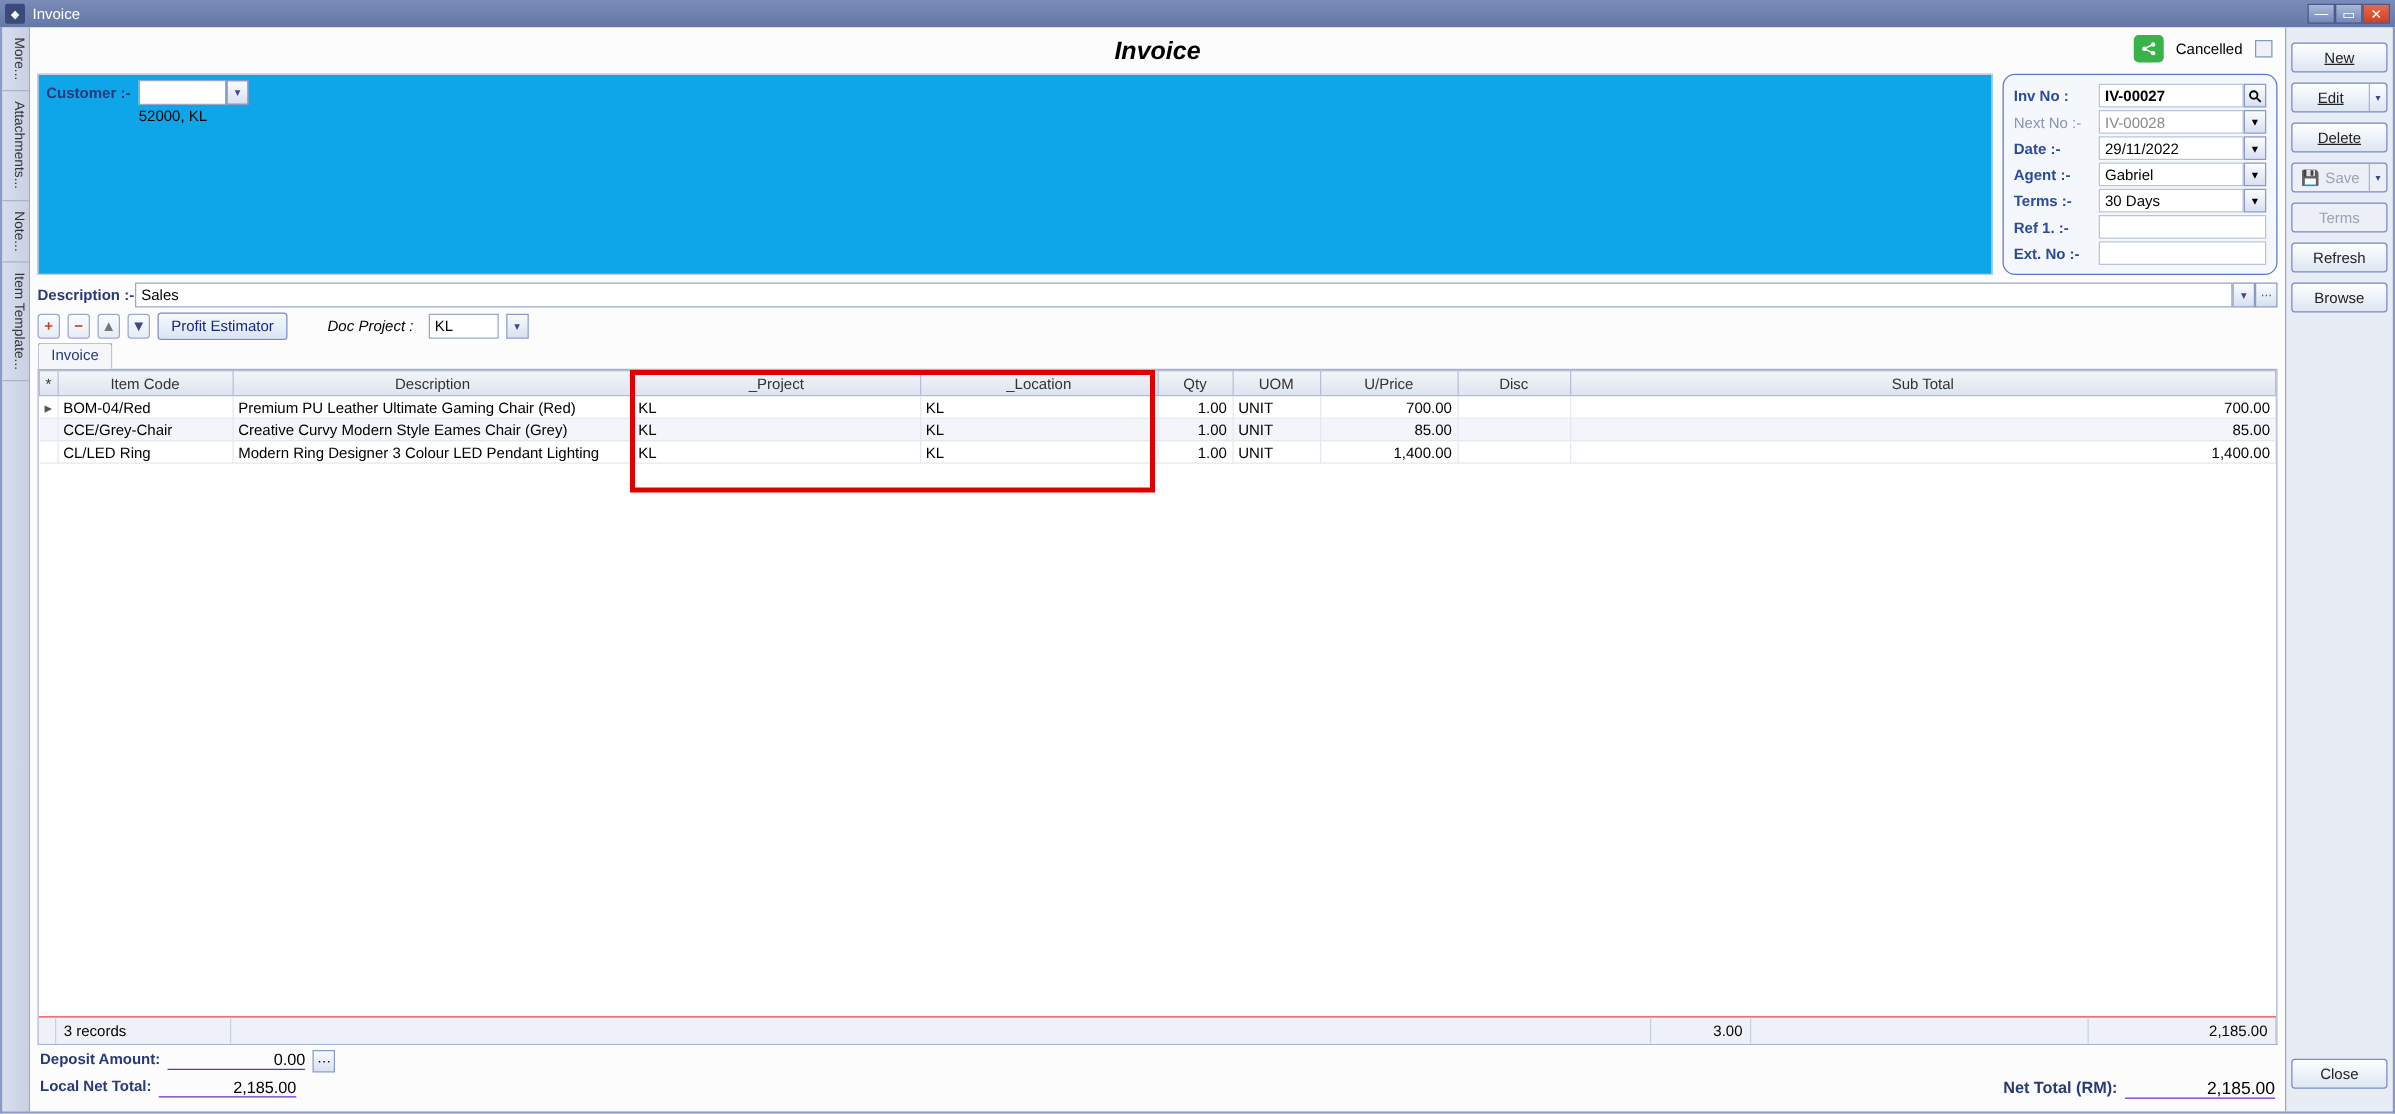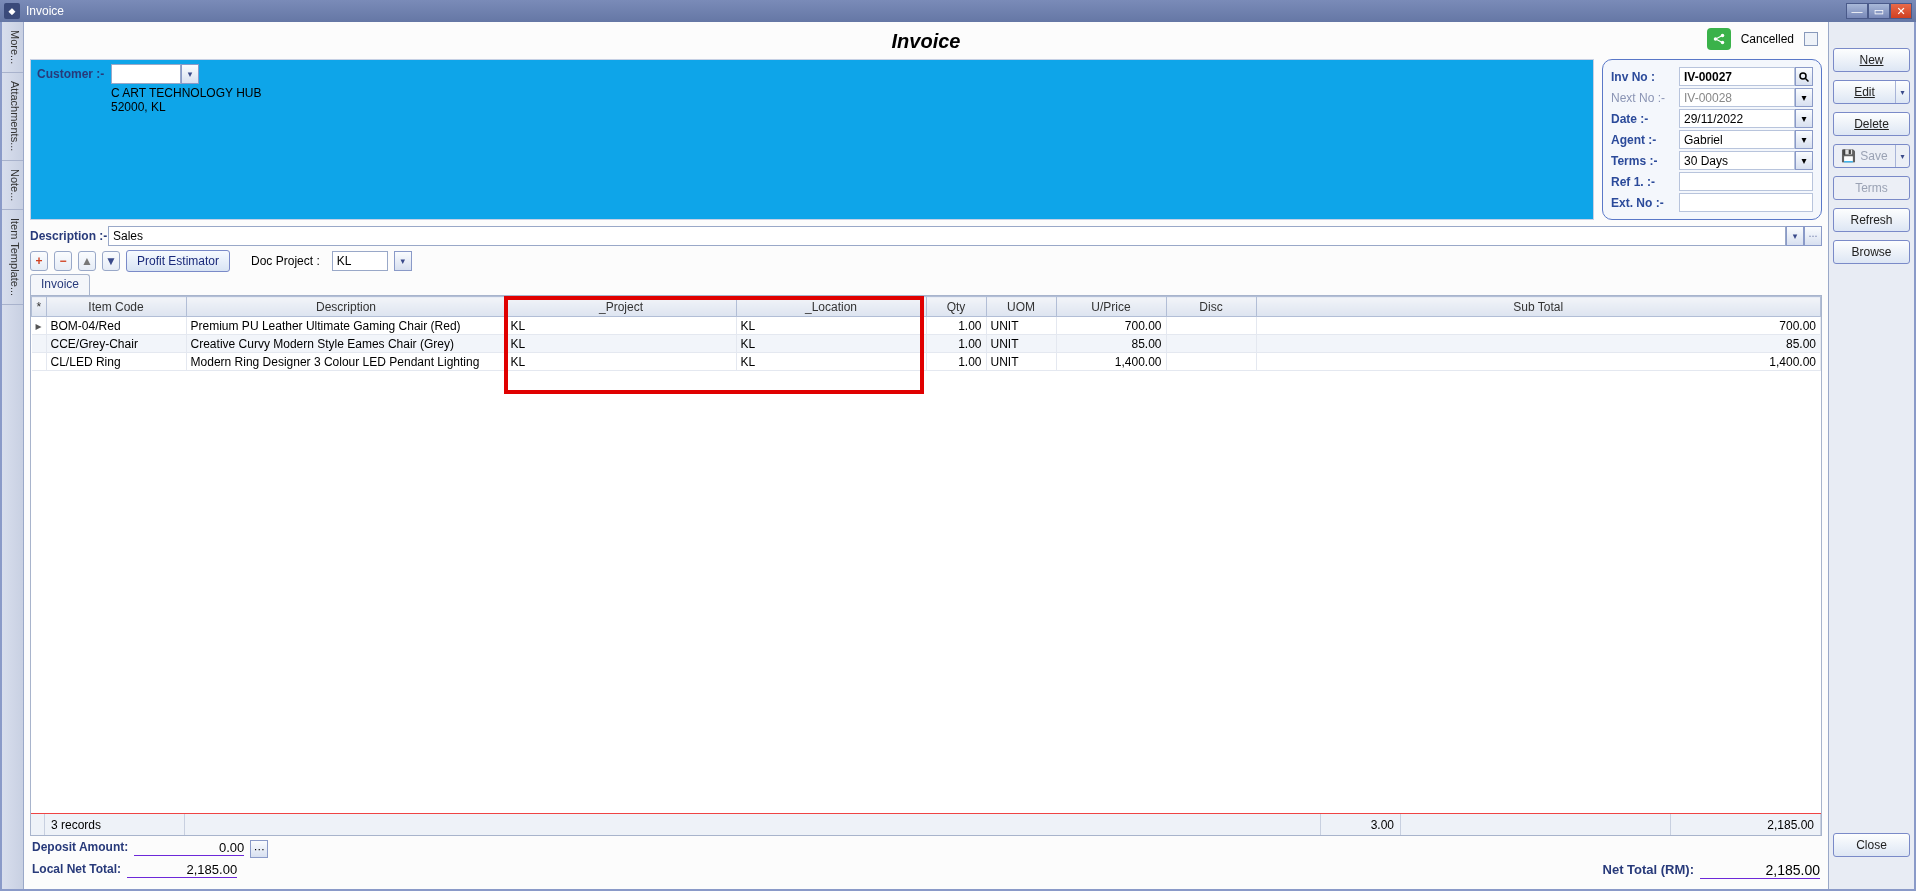--- a/index.html
+++ b/index.html
@@ -211,21 +211,21 @@
 }
 .profit-btn {
   height: 22px;
   padding: 0 10px;
   border: 1px solid #7a8ac8;
   border-radius: 3px;
   background: linear-gradient(#f6faff,#d8e4f4);
   color: #1a2a7a;
   cursor: pointer;
 }
-.doc-proj-label { margin-left: 15px; margin-right: 6px; }
+.doc-proj-label { margin-left: 26px; margin-right: 6px; font-style: italic; }
 .doc-proj-field {
   width: 56px; height: 20px;
   border: 1px solid #99a8c8;
   background: #fff;
   padding: 0 4px;
   display: flex;
   align-items: center;
 }
 
 .tab-header {
@@ -318,21 +318,21 @@
   align-items: center;
   justify-content: center;
   font-size: 11px;
   cursor: pointer;
 }
 
 .right-panel {
   width: 86px;
   background: #e8ecf4;
   border-left: 1px solid #9aa8c8;
-  padding: 26px 4px;
+  padding: 12px 4px;
   display: flex;
   flex-direction: column;
   gap: 8px;
 }
 .side-btn {
   height: 24px;
   border: 1px solid #7a8ac8;
   border-radius: 3px;
   background: linear-gradient(#fdfefe,#dde6f4);
   display: flex;
@@ -394,21 +394,20 @@
 
     <div class="page-title">Invoice</div>
 
     <div class="header-flex">
       <div class="customer-block">
         <div class="field-row">
           <span class="field-label">Customer :-</span>
           <div class="field-input" style="width:70px;"></div>
           <div class="dd-btn">▾</div>
         </div>
-        <div class="cust-name">C ART TECHNOLOGY HUB</div>
         <div class="addr-line">52000, KL</div>
       </div>
 
       <div class="inv-panel">
         <div class="inv-row">
           <span class="label">Inv No :</span>
           <div class="value" style="font-weight:700;">IV-00027</div>
           <div class="ctrl">
             <svg width="12" height="12" viewBox="0 0 24 24" fill="none" stroke="#000" stroke-width="3">
                 <circle cx="10" cy="10" r="6"></circle>

